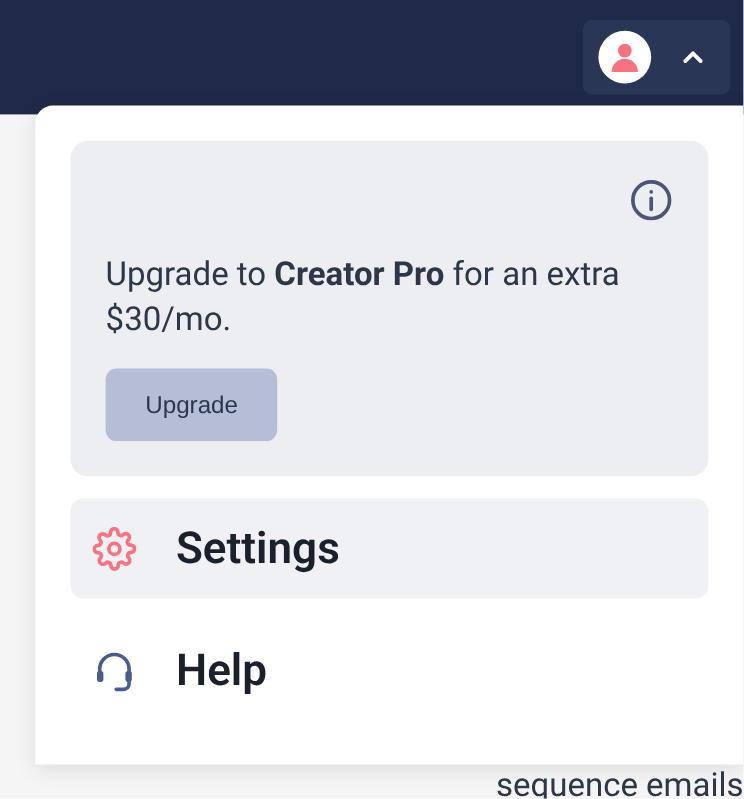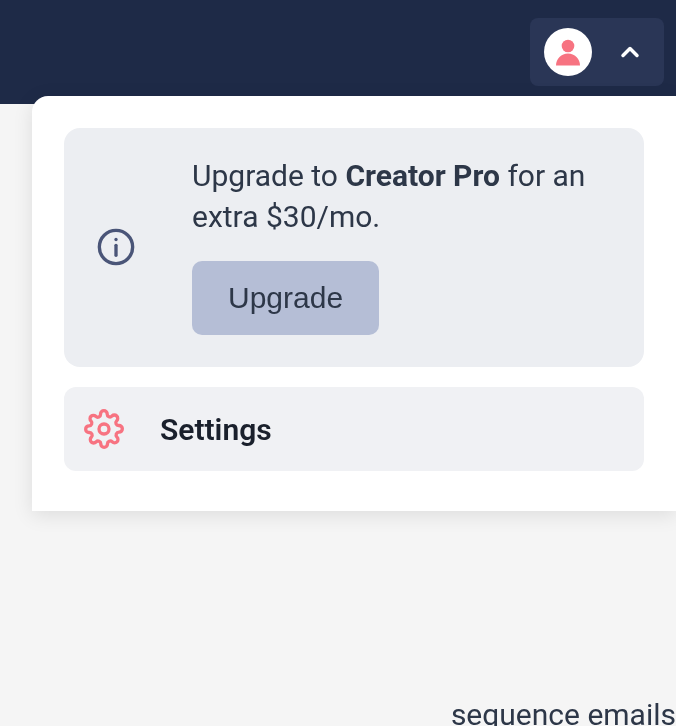--- a/index.html
+++ b/index.html
@@ -57,22 +57,23 @@
       background: #ffffff;
       border-radius: 16px 0 0 0;
       padding: 32px 32px 40px 32px;
       box-shadow: 0 4px 20px rgba(0,0,0,0.1);
     }
     .upgrade-card {
       background: #eceef2;
       border-radius: 16px;
       padding: 28px 32px 32px 32px;
       display: flex;
-      gap: 56px;
-      align-items: center;
+      gap: 24px;
+      align-items: flex-end;
+      flex-direction: column;
     }
     .info-icon-wrap {
       flex-shrink: 0;
       margin-top: 6px;
     }
     .info-icon-wrap svg {
       width: 40px;
       height: 40px;
       stroke: #4a5578;
     }
@@ -87,21 +88,21 @@
     }
     .upgrade-text .bold {
       font-weight: 700;
     }
     .upgrade-btn {
       margin-top: 24px;
       background: #b5bed6;
       border: none;
       border-radius: 10px;
       padding: 20px 36px;
-      font-size: 30px;
+      font-size: 22px;
       font-weight: 500;
       color: #2d3748;
       cursor: pointer;
     }
     .menu-item {
       display: flex;
       align-items: center;
       gap: 36px;
       padding: 22px 20px;
       border-radius: 12px;
@@ -112,21 +113,21 @@
       background: #f0f1f4;
     }
     .menu-item .icon-wrap {
       width: 40px;
       height: 40px;
       display: flex;
       align-items: center;
       justify-content: center;
     }
     .menu-label {
-      font-size: 30px;
+      font-size: 40px;
       font-weight: 600;
       color: #1a202c;
     }
     .bg-text {
       position: absolute;
       bottom: -6px;
       right: 0;
       font-size: 30px;
       color: #2d3748;
       white-space: nowrap;
@@ -169,16 +170,27 @@
   <div class="menu-item active">
     <div class="icon-wrap">
       <svg width="40" height="40" viewBox="0 0 24 24" fill="none" stroke="#f77381" stroke-width="2" stroke-linecap="round" stroke-linejoin="round">
         <circle cx="12" cy="12" r="3"></circle>
         <path d="M19.4 15a1.65 1.65 0 0 0 .33 1.82l.06.06a2 2 0 1 1-2.83 2.83l-.06-.06a1.65 1.65 0 0 0-1.82-.33 1.65 1.65 0 0 0-1 1.51V21a2 2 0 0 1-4 0v-.09a1.65 1.65 0 0 0-1-1.51 1.65 1.65 0 0 0-1.82.33l-.06.06a2 2 0 1 1-2.83-2.83l.06-.06a1.65 1.65 0 0 0 .33-1.82 1.65 1.65 0 0 0-1.51-1H3a2 2 0 0 1 0-4h.09a1.65 1.65 0 0 0 1.51-1 1.65 1.65 0 0 0-.33-1.82l-.06-.06a2 2 0 1 1 2.83-2.83l.06.06a1.65 1.65 0 0 0 1.82.33h0a1.65 1.65 0 0 0 1-1.51V3a2 2 0 0 1 4 0v.09a1.65 1.65 0 0 0 1 1.51h0a1.65 1.65 0 0 0 1.82-.33l.06-.06a2 2 0 1 1 2.83 2.83l-.06.06a1.65 1.65 0 0 0-.33 1.82v0a1.65 1.65 0 0 0 1.51 1H21a2 2 0 0 1 0 4h-.09a1.65 1.65 0 0 0-1.51 1z"></path>
       </svg>
     </div>
     <span class="menu-label">Settings</span>
   </div>
 
+  <div class="menu-item">
+    <div class="icon-wrap">
+      <svg width="40" height="40" viewBox="0 0 24 24" fill="none" stroke="#4a5b8f" stroke-width="2" stroke-linecap="round" stroke-linejoin="round">
+        <path d="M4 13v-2a8 8 0 0 1 16 0v2"></path>
+        <rect x="2.5" y="12" width="3.5" height="6" rx="1.5" fill="#4a5b8f" stroke="none"></rect>
+        <rect x="18" y="12" width="3.5" height="6" rx="1.5" fill="#4a5b8f" stroke="none"></rect>
+        <path d="M20 18v1a3 3 0 0 1-3 3h-4"></path>
+      </svg>
+    </div>
+    <span class="menu-label">Help</span>
+  </div>
 
 </div>
 
 <div class="bg-text">sequence emails</div>
 
 </body></html>

